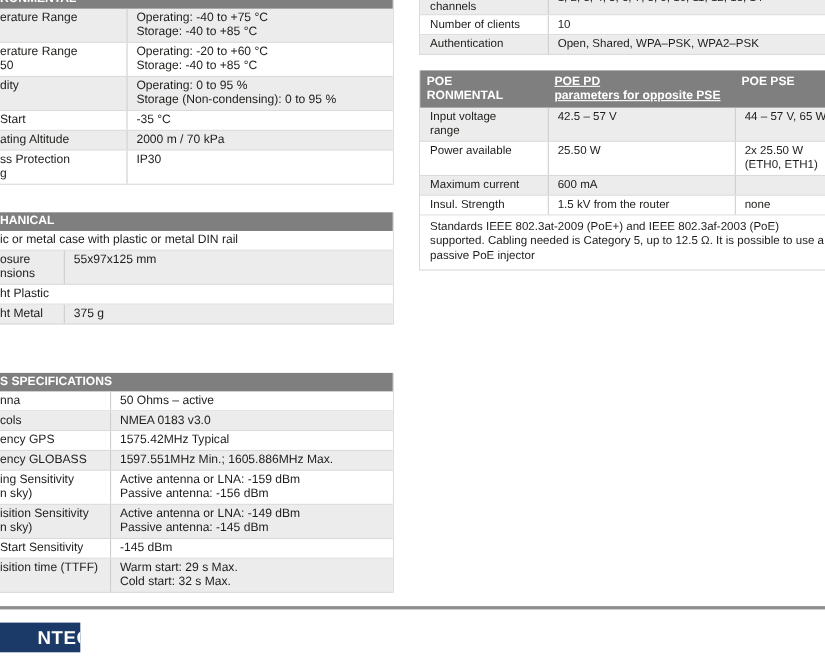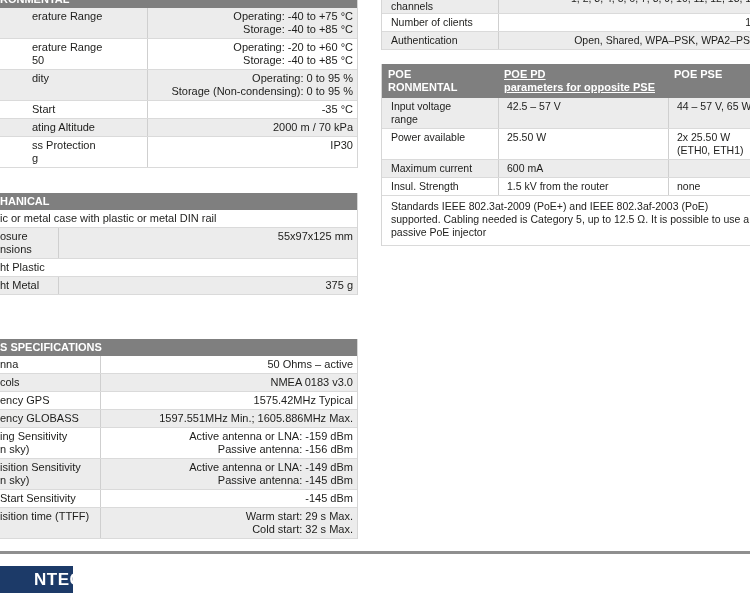--- a/index.html
+++ b/index.html
@@ -33,25 +33,25 @@
     height: 34px;
     line-height: 13px;
   }
   .t-header.multi .hcell { padding: 4px 6px; white-space: pre-line; }
 
   .row { display: flex; border-bottom: 1px solid #dadada; background: #fff; }
   .row.shade { background: var(--alt, #ececec); }
 
   .cell { font-size: 11px; line-height: 13px; padding: 2px 4px 2px 0; white-space: pre-line; }
   .lbl { flex: 0 0 auto; }
-  .val { flex: 1 1 auto; border-left: 1px solid #cfcfcf; padding-left: 8px; text-align: right; }
+  .val { flex: 1 1 auto; border-left: 1px solid #cfcfcf; padding-left: 8px; }
   .span-cell { flex: 1 1 auto; }
 
   
-  .env  .lbl { width: 115px; margin-left: 32px; }
+  .env  .lbl { width: 115px; }
   .mech .lbl { width: 58px; }
   .gps  .lbl { width: 100px; }
   .wifi .lbl, .poe .lbl { width: 116px; padding-left: 9px; }
   .wifi .cell, .poe .cell { font-size: 10.5px; }
   .poe .mid { flex: 0 0 170px; border-left: 1px solid #cfcfcf; padding-left: 8px; }
   .poe .rgt { flex: 1 1 auto; border-left: 1px solid #cfcfcf; padding-left: 8px; }
   .poe .h-lbl { flex: 0 0 116px; }
   .poe .h-mid { flex: 0 0 170px; text-decoration: underline; }
   .poe .h-rgt { flex: 1 1 auto; }
   .note-row { border-bottom: 1px solid #dadada; background: #fff; }

